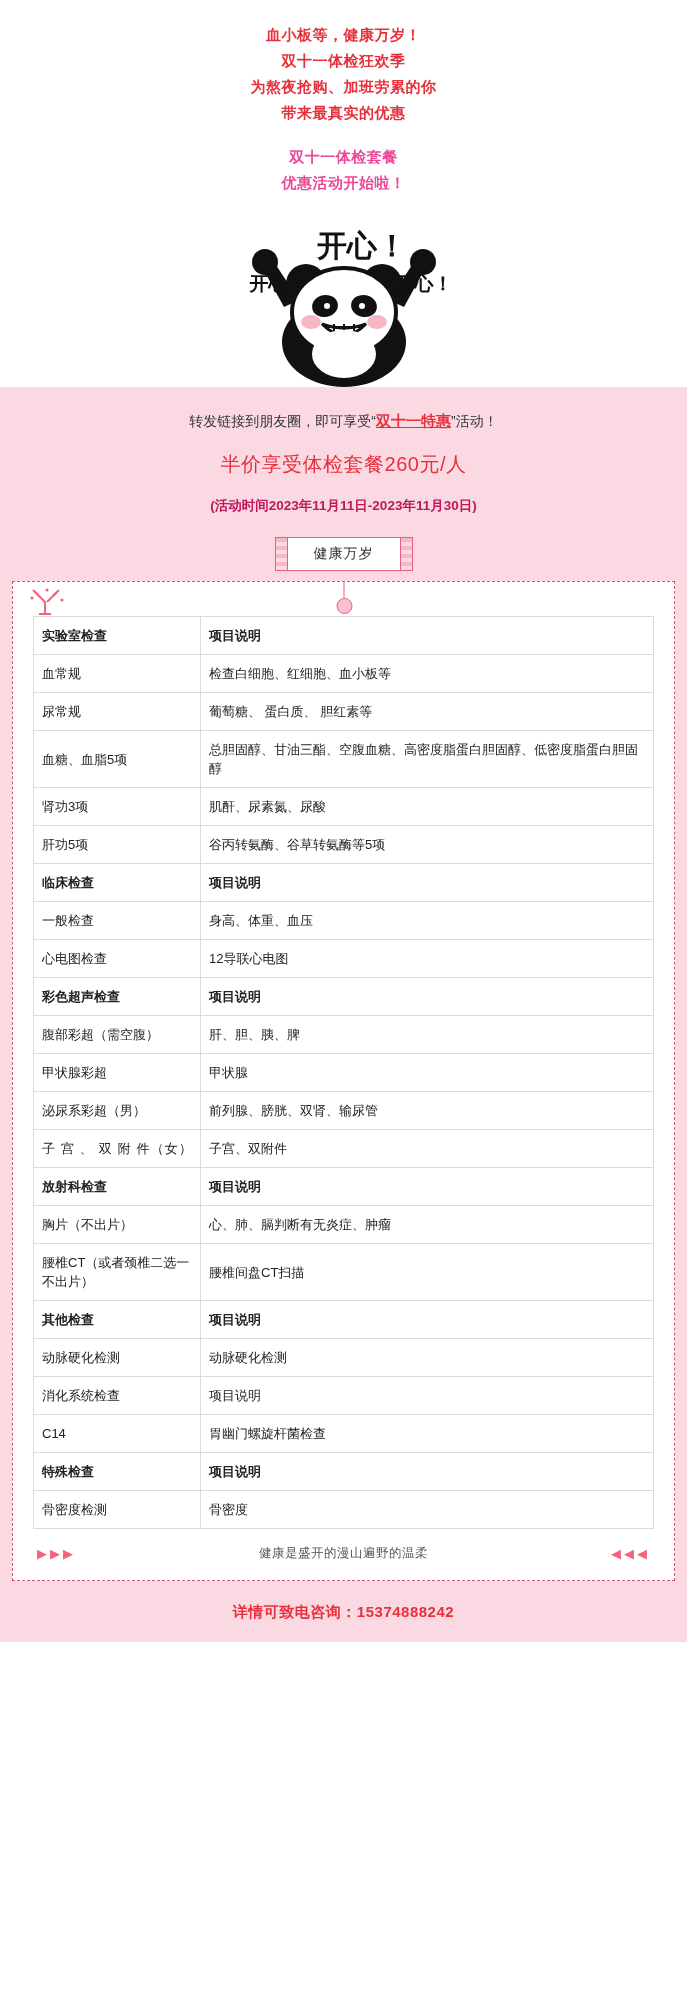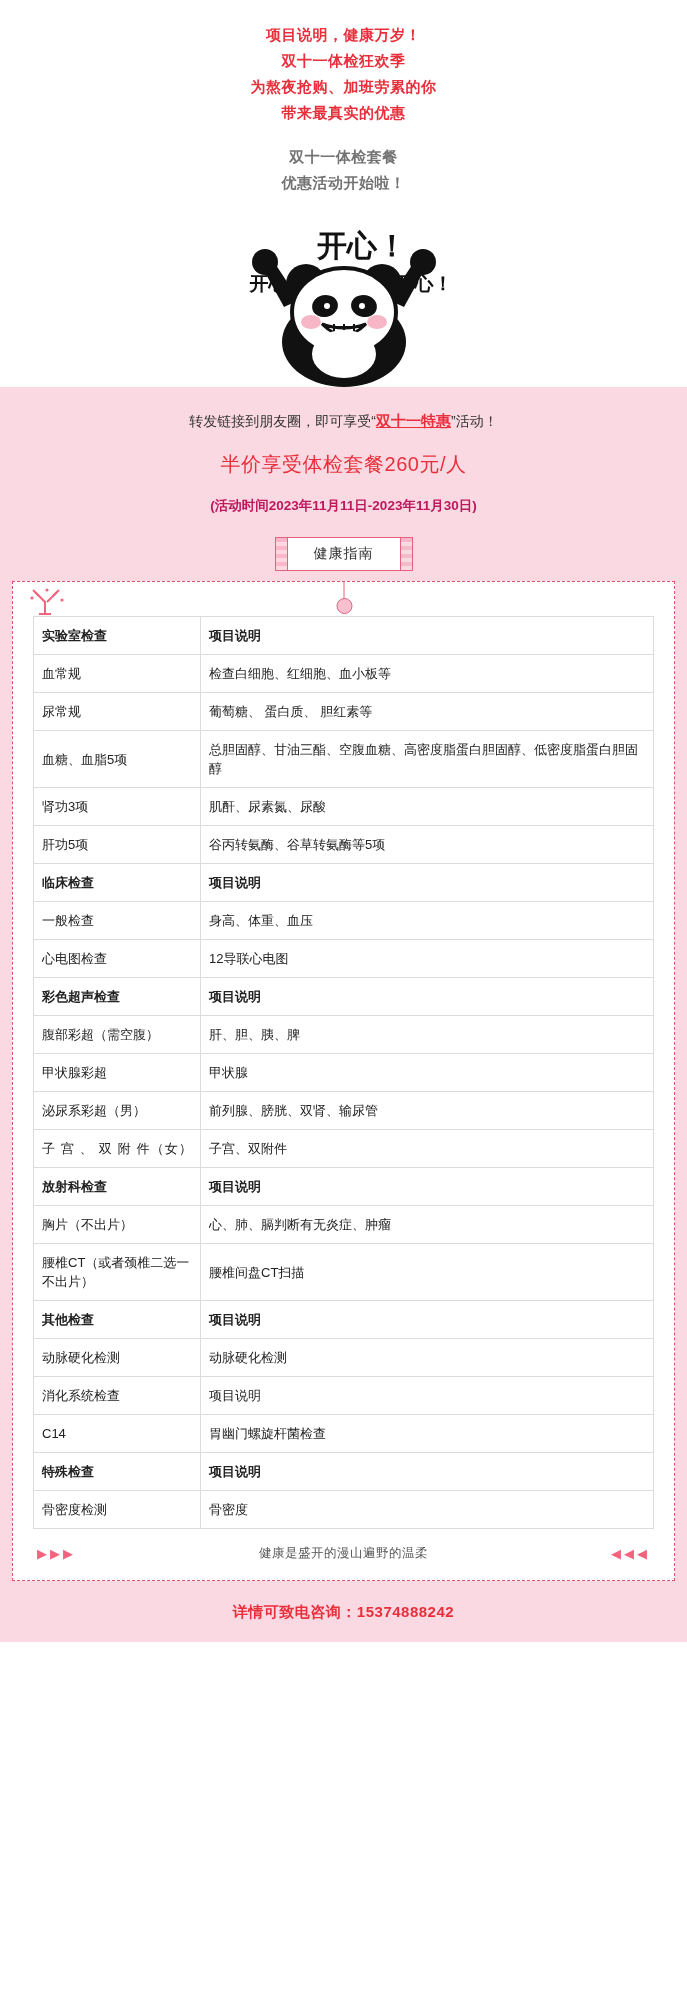--- a/index.html
+++ b/index.html
@@ -28,21 +28,21 @@
     color: #e8303c;
     font-size: 15px;
     font-weight: bold;
     line-height: 26px;
     letter-spacing: 0.5px;
   }
   .headline .gap {
     height: 18px;
   }
   .headline .line2 {
-    color: #737373;
+    color: #ec4899;
     font-size: 15px;
     font-weight: bold;
     line-height: 26px;
     letter-spacing: 0.5px;
   }
 
   
   .panda-wrap {
     position: relative;
     height: 175px;
@@ -208,21 +208,21 @@
     height: 30px;
     background: #ffffff;
   }
 </style>
 </head>
 <body>
 
 <div class="page">
 
   <div class="headline">
-    <div class="line">项目说明，健康万岁！</div>
+    <div class="line">血小板等，健康万岁！</div>
     <div class="line">双十一体检狂欢季</div>
     <div class="line">为熬夜抢购、加班劳累的你</div>
     <div class="line">带来最真实的优惠</div>
     <div class="gap"></div>
     <div class="line2">双十一体检套餐</div>
     <div class="line2">优惠活动开始啦！</div>
   </div>
 
   <div class="panda-wrap">
     <svg class="panda-svg" width="420" height="175" viewBox="0 0 420 175">
@@ -261,21 +261,21 @@
 
   <div class="promo">
     <div class="share">
       <span>转发链接到朋友圈，即可享受“</span><b>双十一特惠</b><span>”活动！</span>
     </div>
     <div class="price">半价享受体检套餐260元/人</div>
     <div class="period">(活动时间2023年11月11日-2023年11月30日)</div>
 
     <div class="guide-row">
       <div class="ticket-left"></div>
-      <div class="guide-btn">健康指南</div>
+      <div class="guide-btn">健康万岁</div>
       <div class="ticket-right"></div>
     </div>
   </div>
 
   <div class="card-area">
     <div class="card">
       <div class="pin"></div>
       <svg class="glass" width="40" height="34" viewBox="0 0 40 34">
         <path d="M8 4 L18 14 L18 26" stroke="#f2647e" stroke-width="2" fill="none"></path>
         <path d="M12 26 h12" stroke="#f2647e" stroke-width="2"></path>

